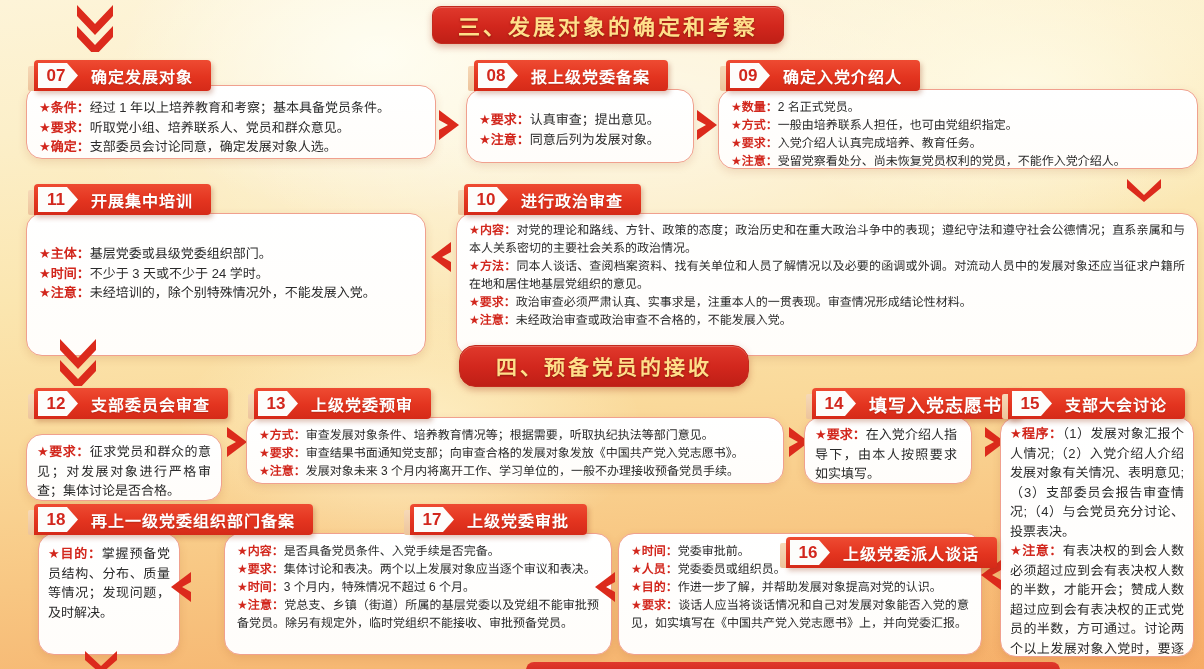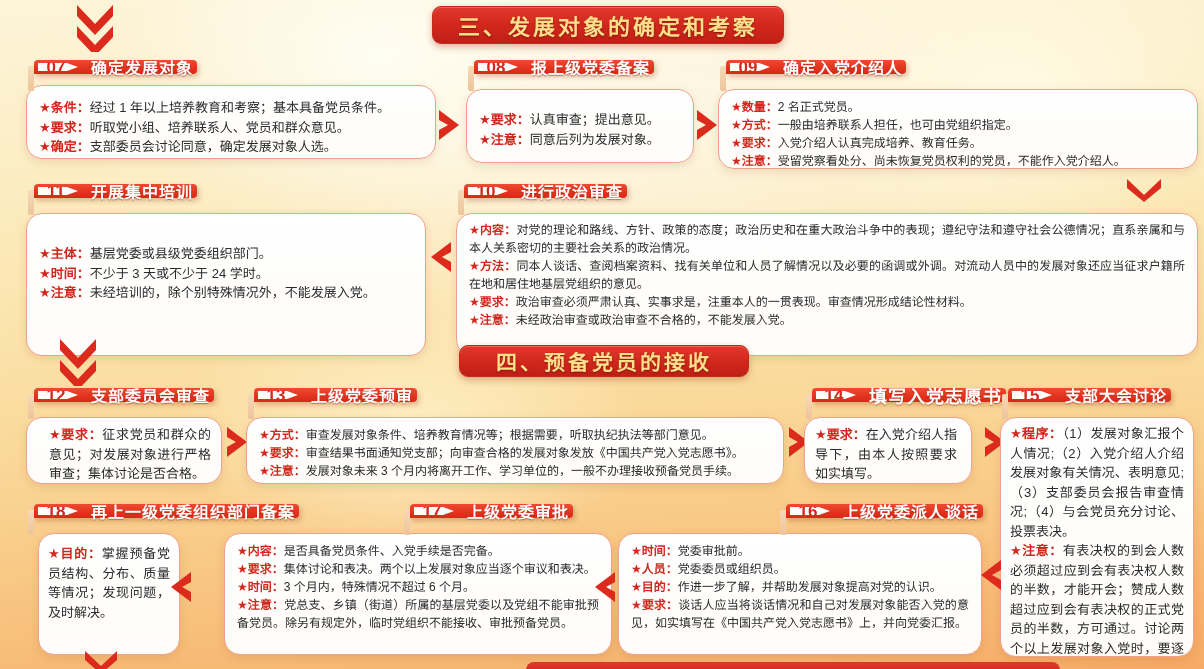--- a/index.html
+++ b/index.html
@@ -62,28 +62,28 @@
     white-space: nowrap;
   }
 
   
   .card { position: absolute; }
 
   .card-head {
     position: absolute;
     left: 8px;
     top: 0;
-    height: 14px;
+    height: 31px;
     display: flex;
     align-items: stretch;
     background: linear-gradient(180deg, #ee4b32 0%, #e3341f 55%, #d52a18 100%);
     border-radius: 4px 4px 4px 0;
     box-shadow: 2px 3px 5px rgba(150,60,25,0.3);
     z-index: 4;
-    padding-right: 4px;
+    padding-right: 18px;
   }
   
   .card-num {
     position: relative;
     min-width: 40px;
     margin: 3px 0 3px 4px;
     padding: 0 11px 0 7px;
     display: flex;
     align-items: center;
     justify-content: center;
@@ -255,30 +255,30 @@
     </div>
   </div>
 
   <div class="arrow" style="left:57px; top:336px;">
     <svg width="42" height="50" viewBox="0 0 42 50">
       <path d="M3 3 L21 22 L39 3 L39 14 L21 33 L3 14 Z" fill="#dc2a1c"></path>
       <path d="M3 24 L21 43 L39 24 L39 35 L21 54 L3 35 Z" fill="#dc2a1c"></path>
     </svg>
   </div>
 
-  <div class="section-banner" style="left:459px; top:345px; width:290px; height:32px;">
+  <div class="section-banner" style="left:459px; top:345px; width:290px; height:42px;border-radius:16px;">
     <span class="banner-text" style="font-size:21px;">四、预备党员的接收</span>
   </div>
 
   <div class="card" style="left:26px; top:388px; width:196px;">
     <div class="card-head">
       <div class="card-num">12</div>
       <div class="card-title">支部委员会审查</div>
     </div>
-    <div class="card-body fs13" style="width:196px; height:67px; top:29px; padding-top:7px; padding-left:22px; padding-right:10px;">
+    <div class="card-body fs13" style="width:196px; height:67px; top:46px; padding-top:7px; padding-left:10px; padding-right:10px;">
       <div class="line"><span class="lbl">★要求：</span><span>征求党员和群众的意见；对发展对象进行严格审查；集体讨论是否合格。</span></div>
     </div>
   </div>
 
   <div class="arrow" style="left:224px; top:425px;">
     <svg width="26" height="34" viewBox="0 0 26 34">
       <path d="M3 2 L23 17 L3 32 L3 22 L12 17 L3 12 Z" fill="#dc2a1c"></path>
     </svg>
   </div>
 
@@ -362,21 +362,21 @@
     </div>
   </div>
 
   <div class="arrow" style="left:592px; top:570px;">
     <svg width="26" height="34" viewBox="0 0 26 34">
       <path d="M23 2 L3 17 L23 32 L23 22 L14 17 L23 12 Z" fill="#dc2a1c"></path>
     </svg>
   </div>
 
   <div class="card" style="left:618px; top:504px; width:550px;">
-    <div class="card-head" style="left:168px;">
+    <div class="card-head" style="left:168px;margin-top:33px;">
       <div class="card-num">16</div>
       <div class="card-title">上级党委派人谈话</div>
     </div>
     <div class="card-body fs12" style="width:364px; left:0px; height:122px; top:29px; padding-top:8px;">
       <div class="line"><span class="lbl">★时间：</span><span>党委审批前。</span></div>
       <div class="line"><span class="lbl">★人员：</span><span>党委委员或组织员。</span></div>
       <div class="line"><span class="lbl">★目的：</span><span>作进一步了解，并帮助发展对象提高对党的认识。</span></div>
       <div class="line"><span class="lbl">★要求：</span><span>谈话人应当将谈话情况和自己对发展对象能否入党的意见，如实填写在《中国共产党入党志愿书》上，并向党委汇报。</span></div>
     </div>
   </div>

